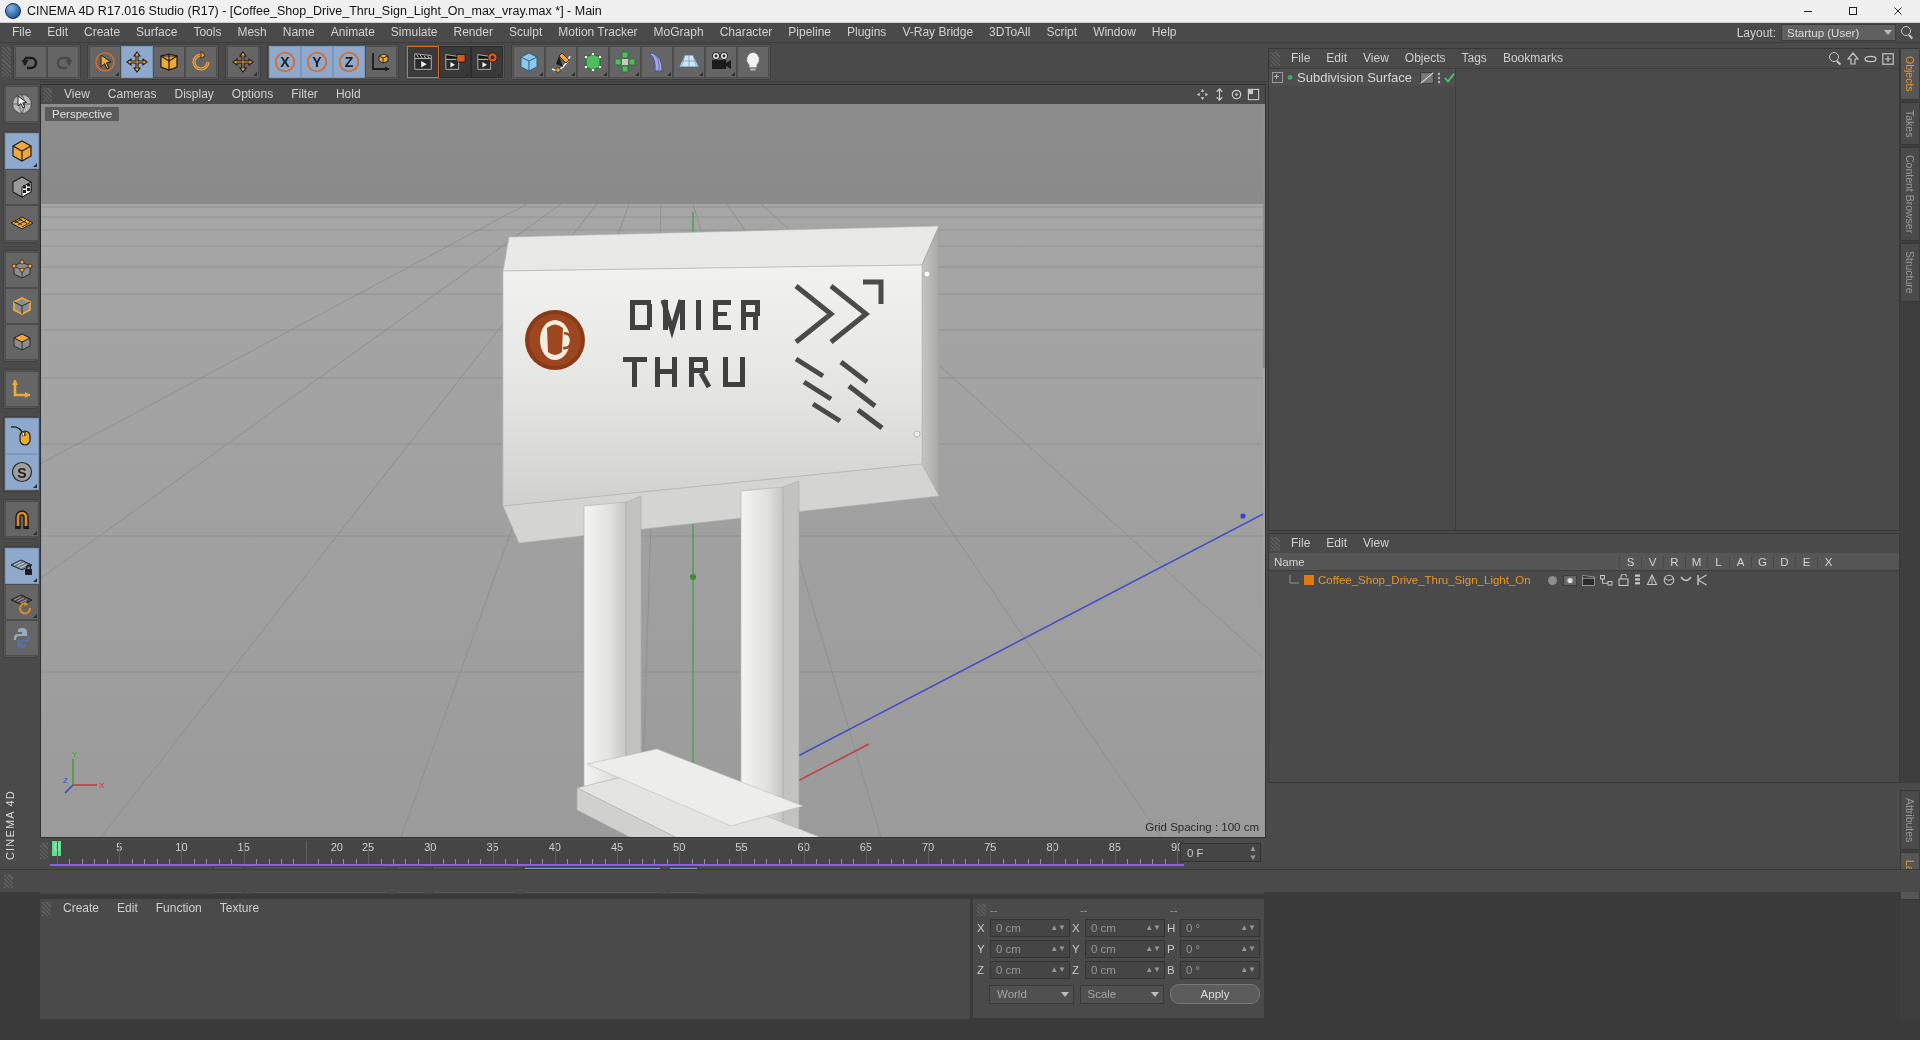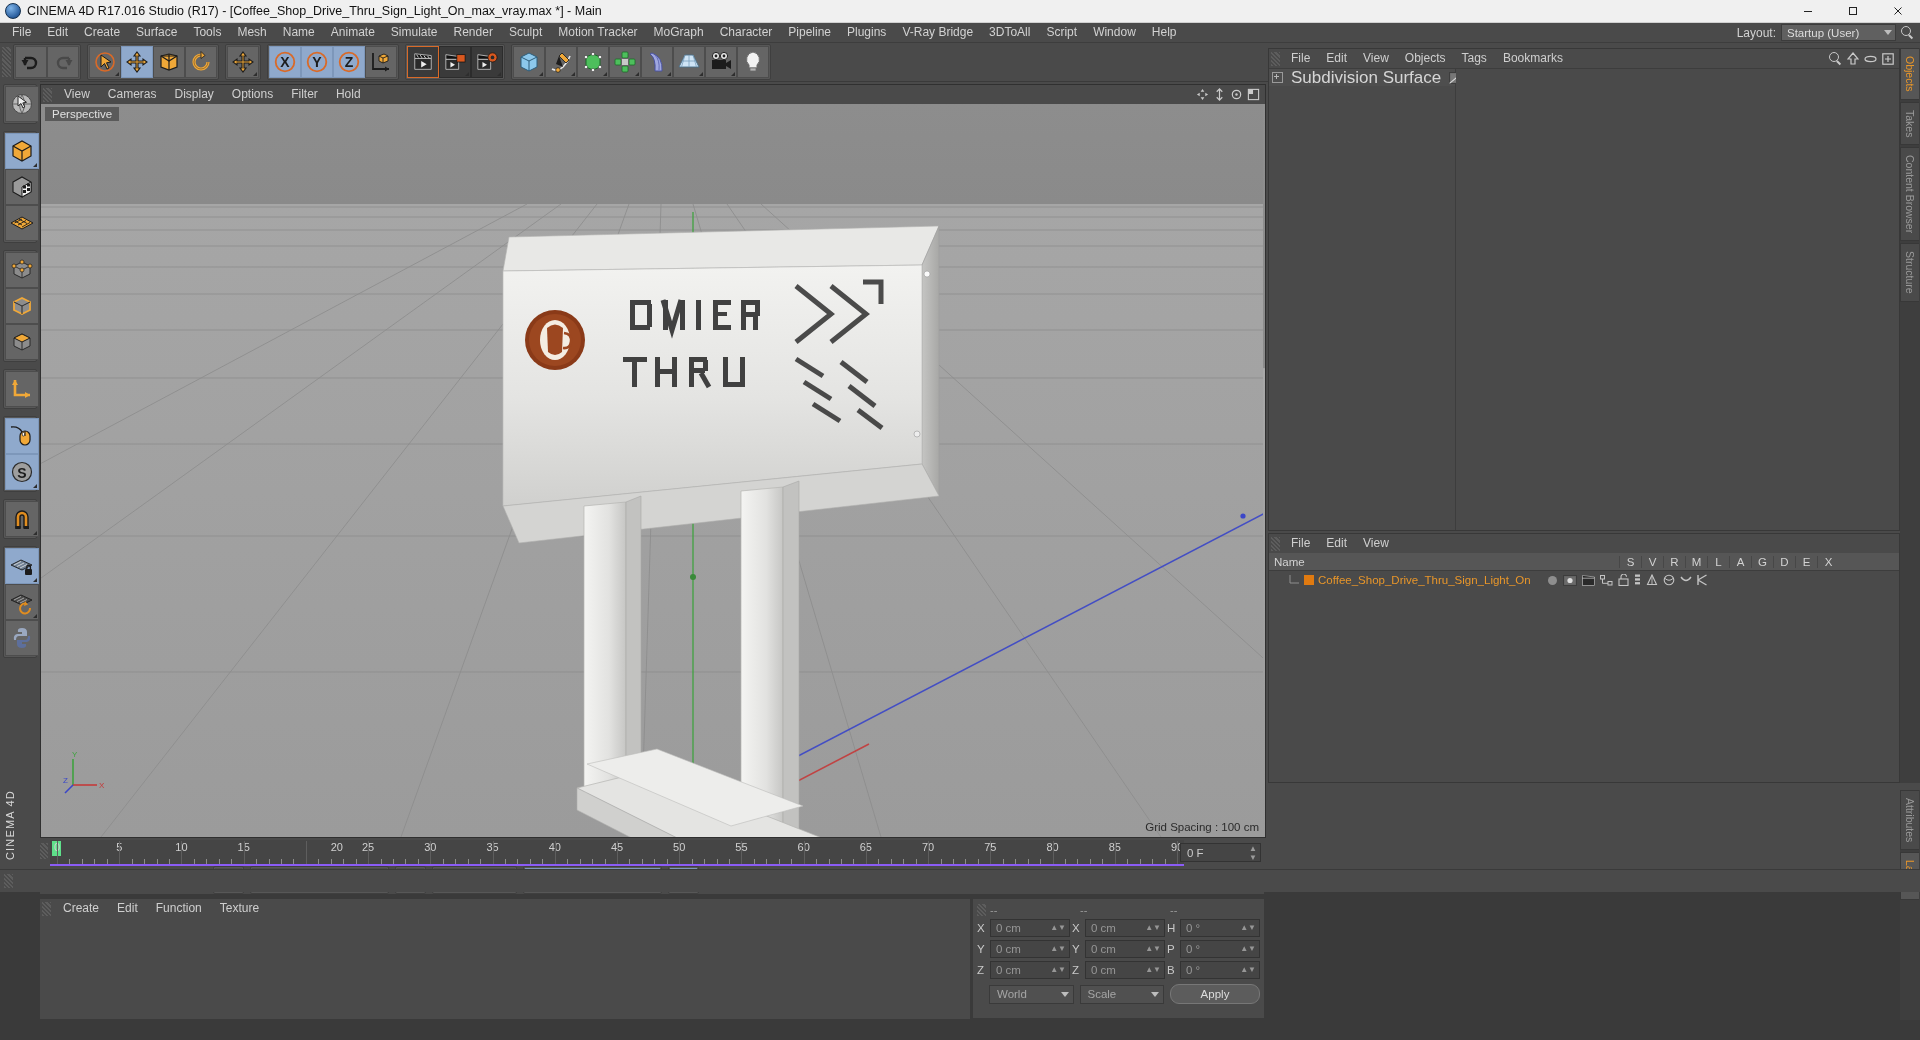--- a/index.html
+++ b/index.html
@@ -157,21 +157,21 @@
      background-image:repeating-linear-gradient(45deg,#5d5d5d 0 1.5px,transparent 1.5px 3px);}
   .om-menu .mi{padding:0 8px;font-size:12px;color:#cfcfcf;line-height:19px;}
   .om-icons{margin-left:auto;display:flex;gap:5px;align-items:center;padding-right:5px;}
   .om-body{position:absolute;left:0;top:19px;right:0;bottom:0;border-top:1px solid #3d3d3d;display:flex;}
   .om-tree{width:186px;border-right:1px solid #3d3d3d;background:#4a4a4a;}
   .om-right{flex:1;background:#4a4a4a;}
   .om-row{display:flex;align-items:center;height:17px;padding-left:3px;gap:4px;background:#4e4e4e;}
   .om-plus{width:9px;height:9px;border:1px solid #9a9a9a;position:relative;flex:none;}
   .om-plus:before{content:"";position:absolute;left:3px;top:1px;width:1px;height:5px;background:#b6b6b6;}
   .om-plus:after{content:"";position:absolute;left:1px;top:3px;width:5px;height:1px;background:#b6b6b6;}
-  .om-name{font-size:17px;color:#d6d6d6;white-space:nowrap;}
+  .om-name{font-size:13px;color:#d6d6d6;white-space:nowrap;}
   .om-tags{display:flex;align-items:center;gap:2px;margin-left:4px;}
 
   
   .objmgr2{position:absolute;left:1268px;top:533px;width:632px;height:250px;background:#4a4a4a;
      border:1px solid #383838;box-sizing:border-box;}
   .tbl-head{display:flex;align-items:center;height:17px;background:#565656;
      border-bottom:1px solid #3d3d3d;font-size:11.5px;color:#d2d2d2;}
   .tbl-head .nm{width:345px;padding-left:5px;}
   .tbl-head .col{width:21px;text-align:center;border-left:1px solid #474747;}
   .tbl-row{display:flex;align-items:center;height:18px;padding-left:20px;gap:4px;}

